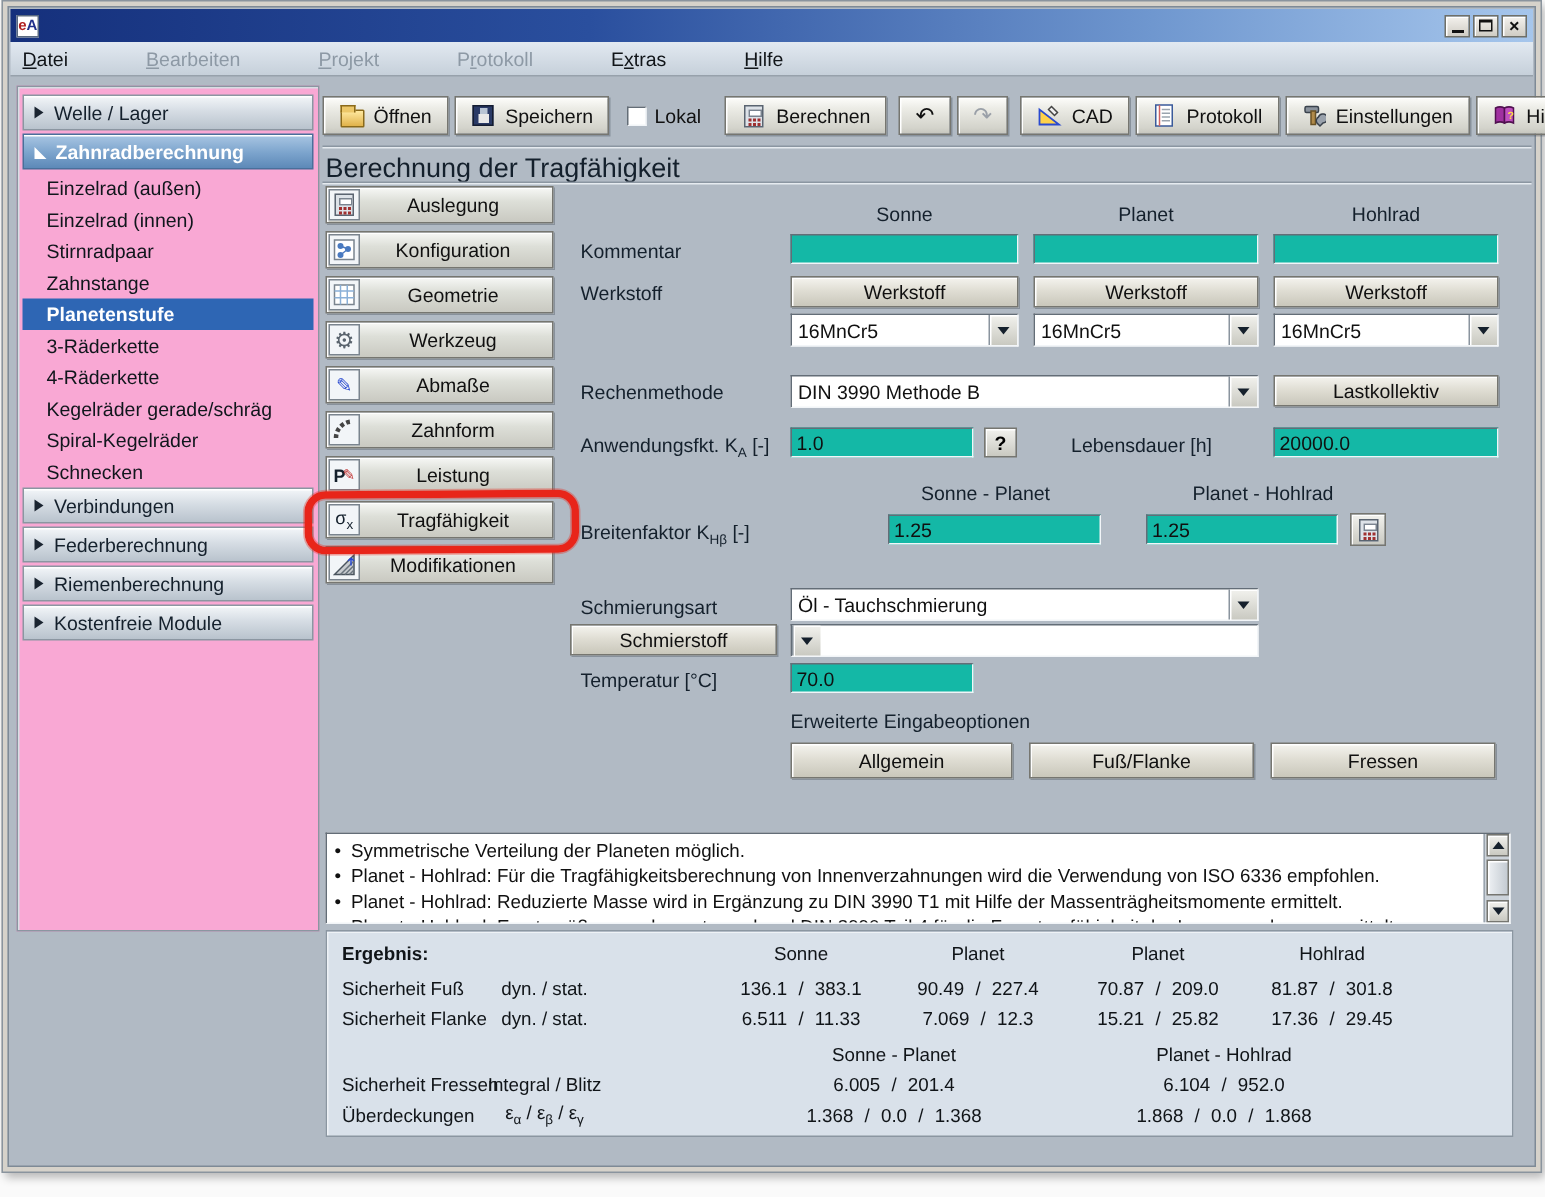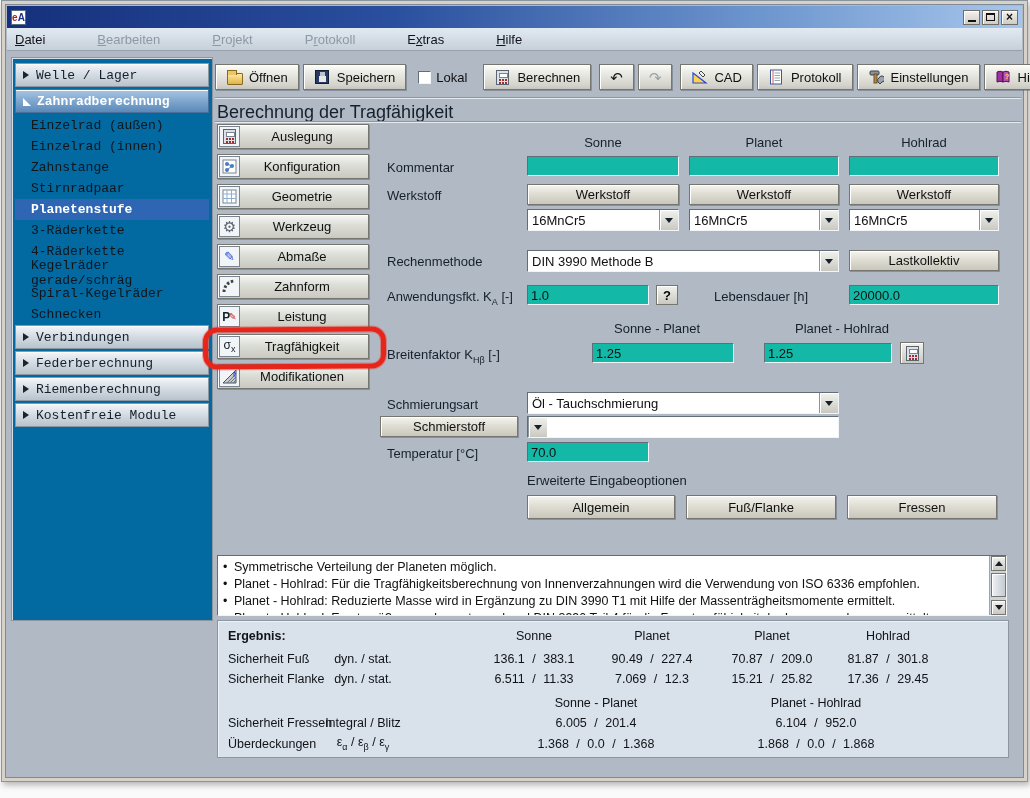--- a/index.html
+++ b/index.html
@@ -31,22 +31,22 @@
 
   #menubar { position:absolute; left:1px; top:23px; right:1px; height:23px;
              background:linear-gradient(180deg,#e2e9f1,#c6d0da);
              border-bottom:1px solid #97a1ab; display:flex; align-items:center; padding:0 8px;gap:34px; }
   .menu-item { font-size:13px; color:#101418; margin-right:18px; white-space:nowrap; }
   .menu-item.disabled { color:#8d99a5; }
   .menu-item .u { text-decoration:underline; }
 
   
   #sidebar { position:absolute; left:5px; top:52px; width:202px; height:564px;
-             background:#0369a1; border:1px solid #8b96a1;
-             box-shadow:inset 1px 1px 0 #d8dee4; padding:5px 3px;font-family:Liberation Mono, monospace; }
+             background:#f9a8d4; border:1px solid #8b96a1;
+             box-shadow:inset 1px 1px 0 #d8dee4; padding:5px 3px; }
   .side-sec { height:24px; margin-bottom:2px; display:flex; align-items:center; padding:0 7px;
               background:linear-gradient(180deg,#f3f6f9 0%,#d6dde4 45%,#b9c3cd 100%);
               border:1px solid #8b96a1; box-shadow:inset 0 1px 0 #ffffff;
               font-size:13px; color:#14202c; }
   .side-sec .tri { width:0; height:0; border-left:6px solid #1a2430; border-top:4px solid transparent;
                    border-bottom:4px solid transparent; margin-right:7px; }
   .side-sec.expanded { background:linear-gradient(180deg,#a9c6e3 0%,#7ba3cc 55%,#5d89b8 100%);
                        color:#ffffff; font-weight:bold; border-color:#4a6f9a; }
   .side-sec.expanded .tri { border-left:none; border-top:none; border-bottom:8px solid #ffffff;
                             border-right:8px solid transparent; margin-right:6px; margin-top:2px; }
@@ -198,24 +198,24 @@
             <span class="tri"></span>
             <span>Zahnradberechnung</span>
           </div>
     <div class="side-item">
             <span>Einzelrad (außen)</span>
           </div>
     <div class="side-item">
             <span>Einzelrad (innen)</span>
           </div>
     <div class="side-item">
+            <span>Stirnradpaar</span>
+          </div>
+    <div class="side-item">
             <span>Zahnstange</span>
-          </div>
-    <div class="side-item">
-            <span>Stirnradpaar</span>
           </div>
     <div class="side-item sel">
             <span>Planetenstufe</span>
           </div>
     <div class="side-item">
             <span>3-Räderkette</span>
           </div>
     <div class="side-item">
             <span>4-Räderkette</span>
           </div>

